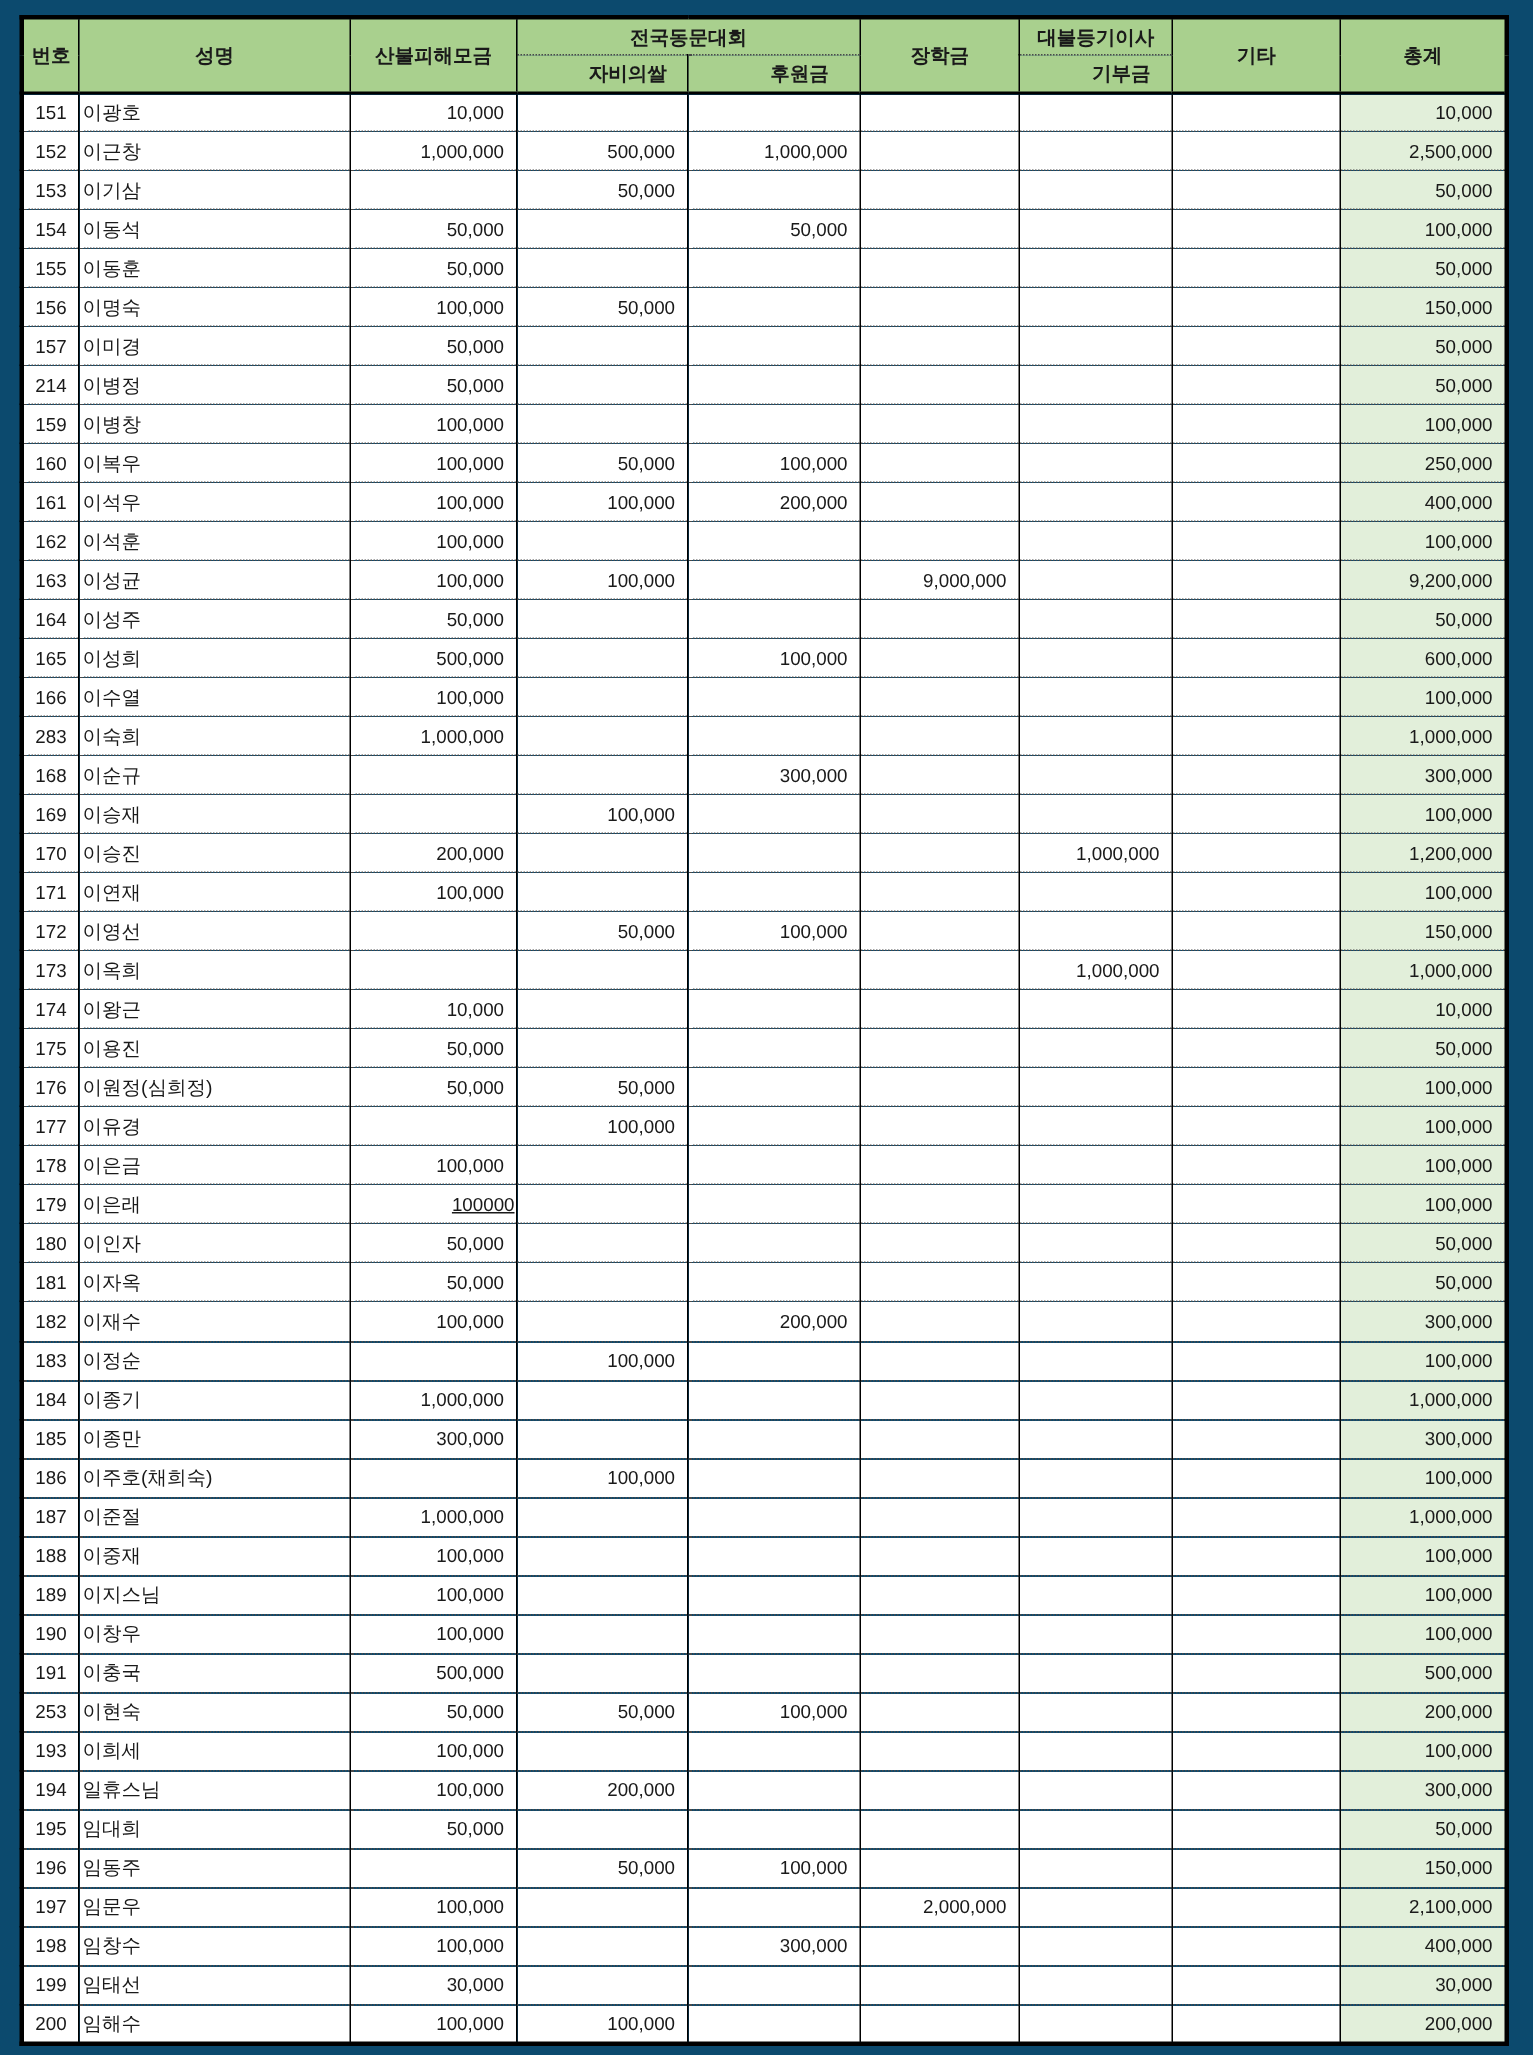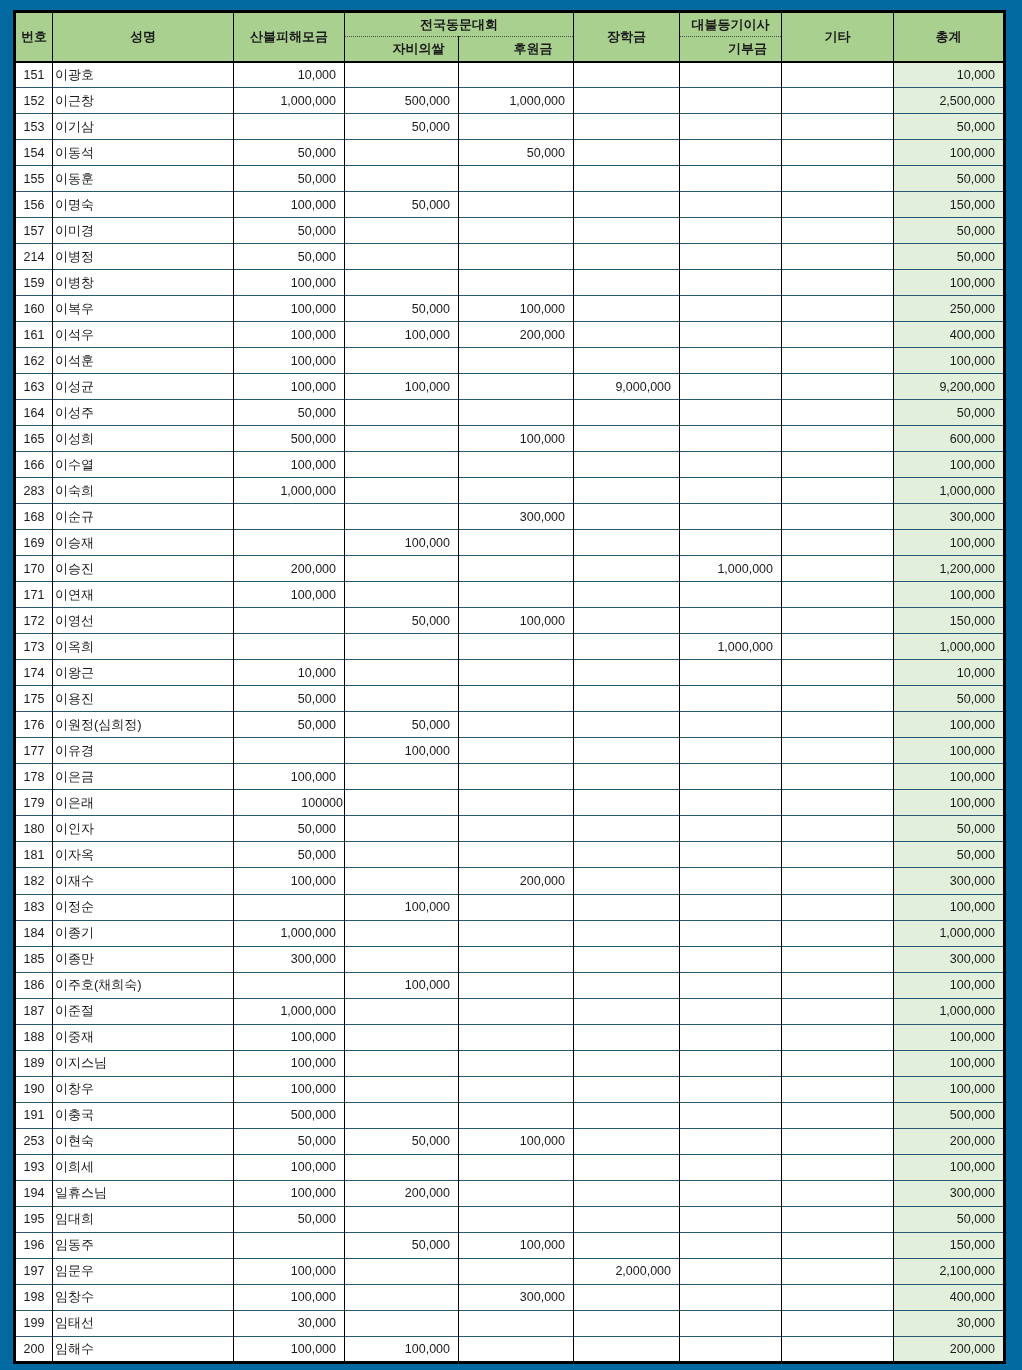--- a/index.html
+++ b/index.html
@@ -13,21 +13,21 @@
   html,body{margin:0;padding:0;}
   body{
     font-family:"Liberation Sans","DejaVu Sans",sans-serif;
     color:var(--ink);
     background:#ffffff;
   }
   .page{
     position:relative;
     width:1022px;
     height:1370px;
-    background:#0369a1;
+    background:#0c4a6e;
     overflow:hidden;
   }
   table.sheet{
     position:absolute;
     left:13px;
     top:10px;
     width:990px;
     border-collapse:collapse;
     table-layout:fixed;
     border:3px solid var(--border);
@@ -62,21 +62,21 @@
     padding:0 8px 0 2px;
     white-space:nowrap;
     overflow:hidden;
     background:#ffffff;
   }
   tbody tr:first-child td{border-top:2px solid var(--border);}
   td.c-no{text-align:center;padding:0 2px;}
   td.c-name{text-align:left;padding:0 2px;font-size:13px;}
   td.c-num{text-align:right;}
   td.c-total{text-align:right;background:var(--total-bg);}
-  td.flush{padding-right:1px;}
+  td.flush{padding-right:1px;text-decoration:underline;}
 </style>
 </head>
 <body>
 
 <div class="page">
   <table class="sheet">
     <colgroup>
       <col style="width:38px">
       <col style="width:181px">
       <col style="width:111px">

